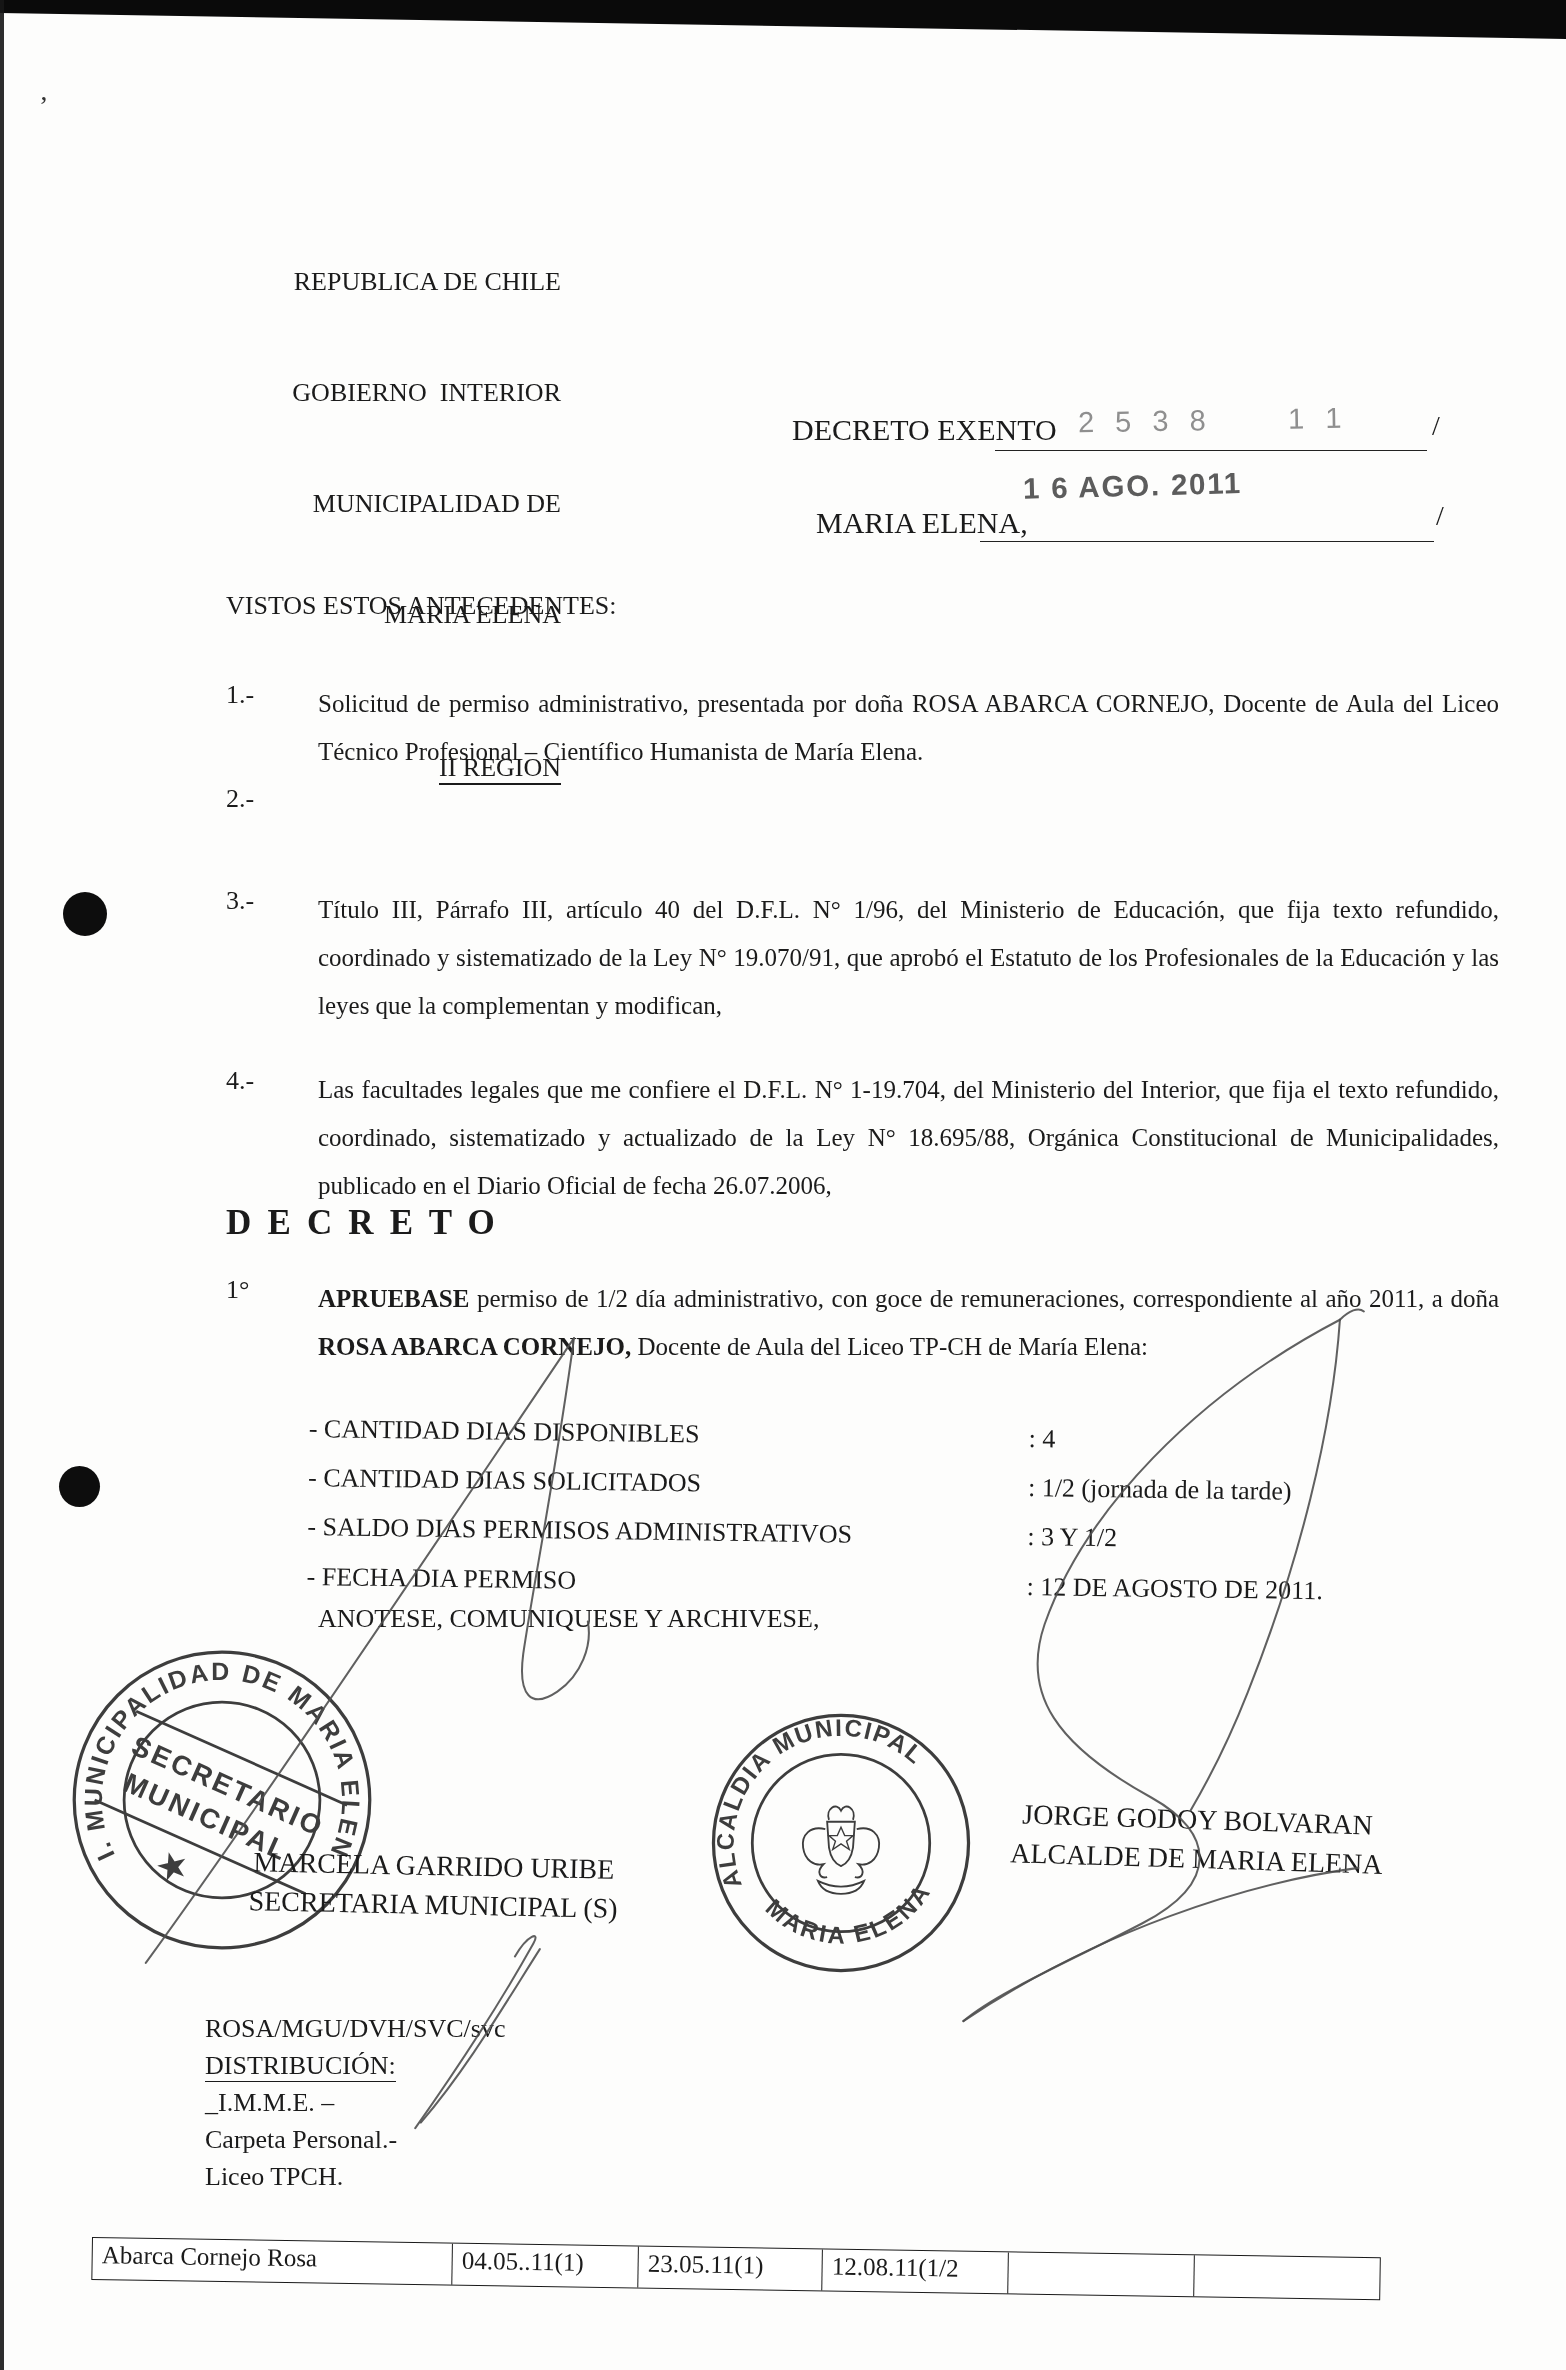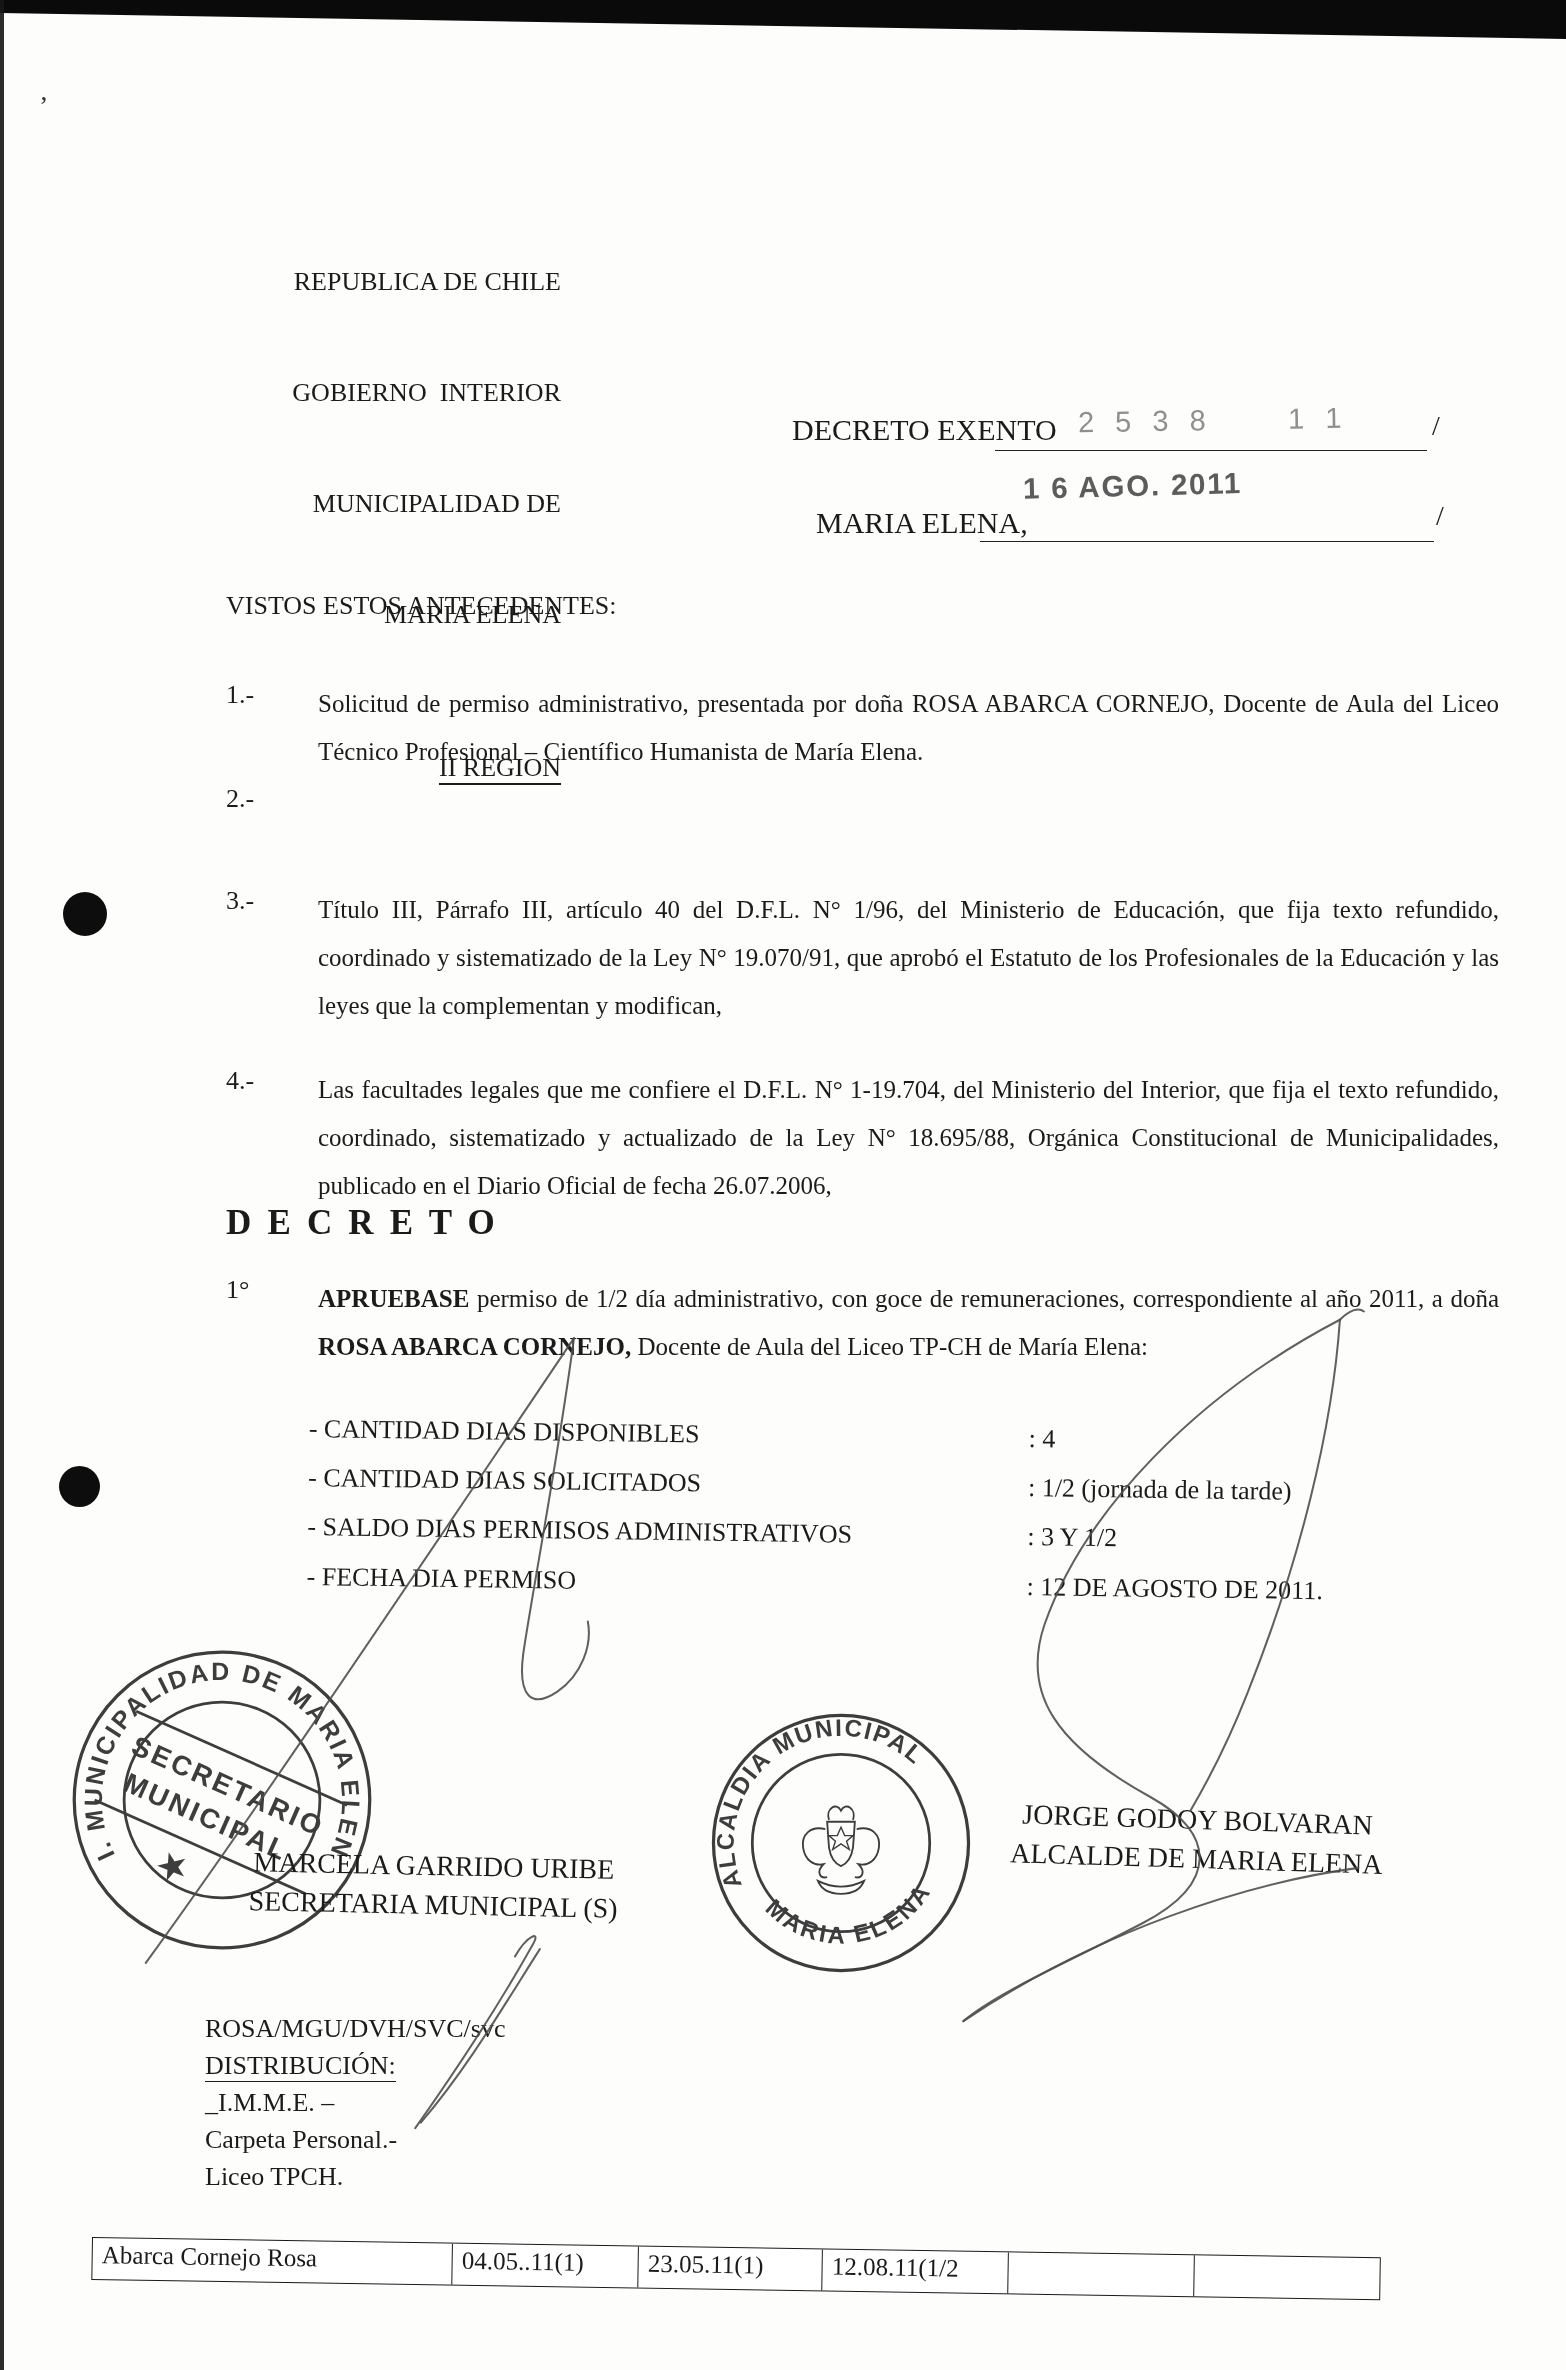--- a/index.html
+++ b/index.html
@@ -123,20 +123,21 @@
     <div class="permit-row" style="top:98px;">
       <span class="lab">- SALDO DIAS PERMISOS ADMINISTRATIVOS</span>
       <span class="val">:   3 Y 1/2</span>
     </div>
     <div class="permit-row" style="top:148px;">
       <span class="lab">- FECHA DIA PERMISO</span>
       <span class="val">:  12 DE AGOSTO DE 2011.</span>
     </div>
   </div>
 
+  <div class="abs anotese" style="left:318px;top:1604px;">ANOTESE, COMUNIQUESE Y ARCHIVESE,</div>
 
   <svg class="abs stamp-svg" style="left:65px;top:1643px;" width="314" height="314" viewBox="0 0 340 340">
     <defs>
       <path id="ls-arc" d="M 57.4 235 A 130 130 0 1 1 282.6 235"></path>
     </defs>
     <circle cx="170" cy="170" r="160" stroke-width="3.5"></circle>
     <circle cx="170" cy="170" r="106" stroke-width="3"></circle>
     <text font-size="27" letter-spacing="2.5">
       <textPath href="#ls-arc" startOffset="6">I. MUNICIPALIDAD DE MARIA ELENA</textPath>
     </text>

